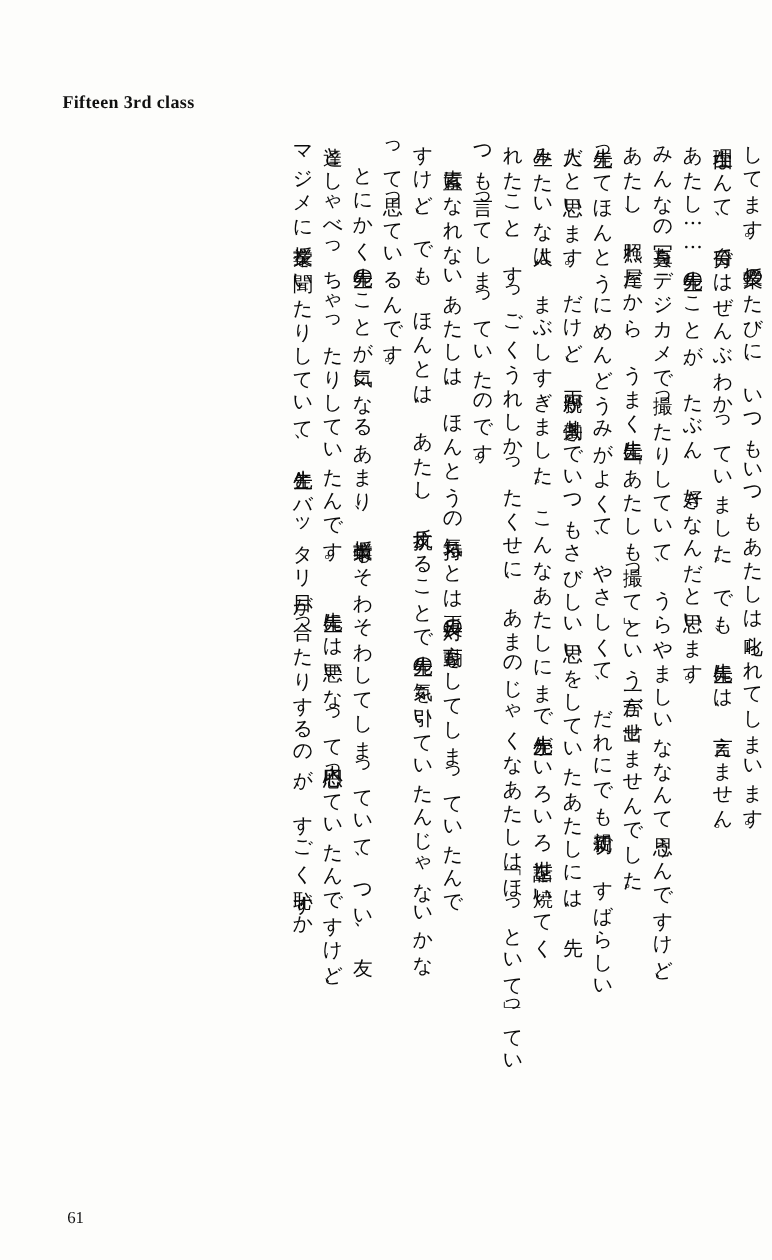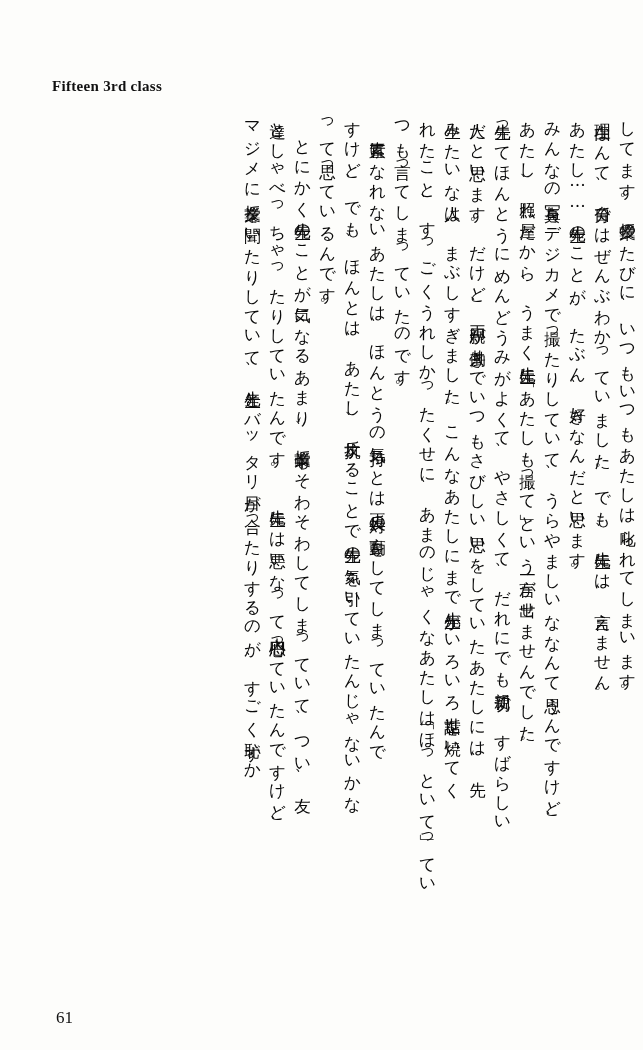--- a/index.html
+++ b/index.html
@@ -33,21 +33,21 @@
     font-size: 15px;
     letter-spacing: 0.3px;
     color: #111;
     white-space: nowrap;
   }
   .folio {
     position: absolute;
     left: 56px;
     top: 1008px;
     font-family: "Liberation Serif", serif;
-    font-size: 17px;
+    font-size: 14px;
     color: #111;
   }
   .body-text {
     position: absolute;
     right: 48px;
     top: 110px;
     width: 540px;
     height: 860px;
     display: flex;
     flex-direction: row-reverse;

